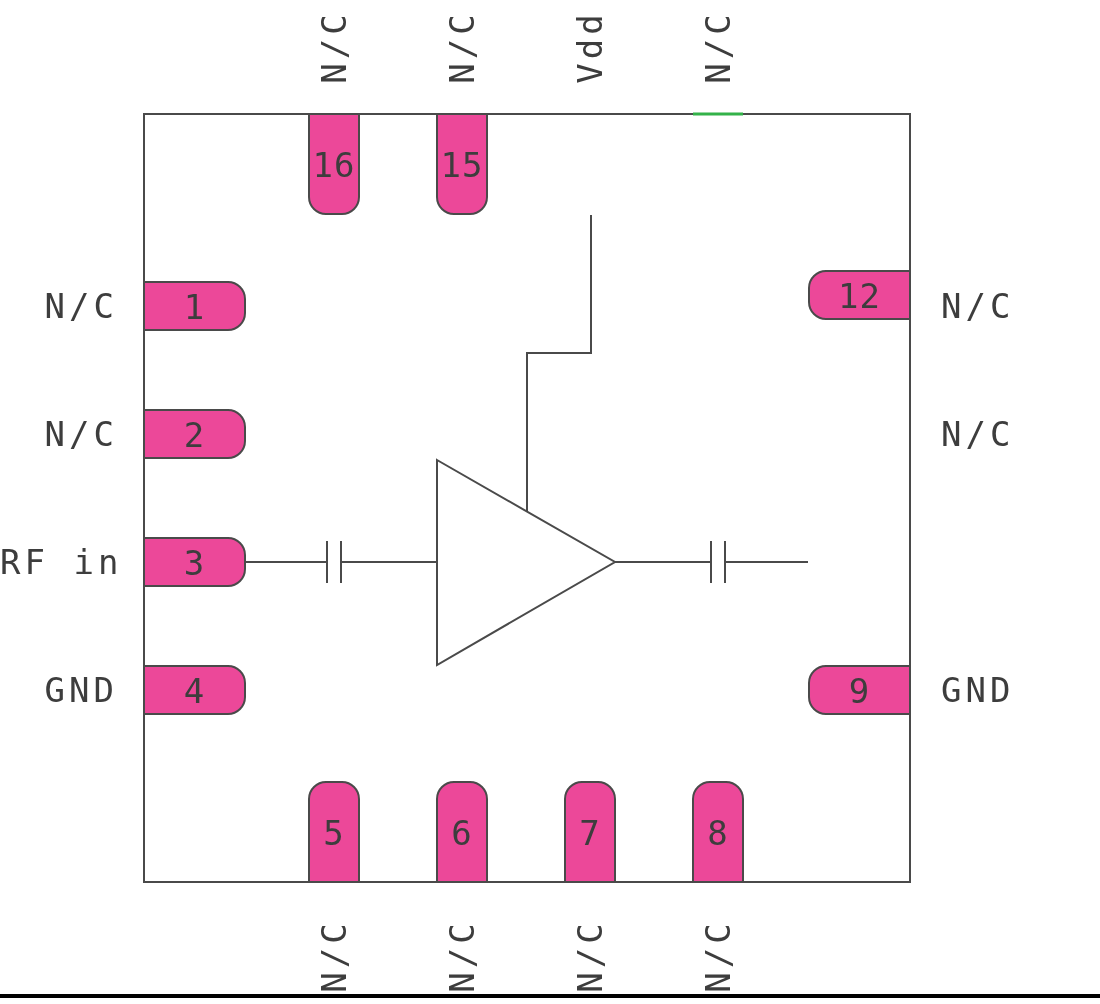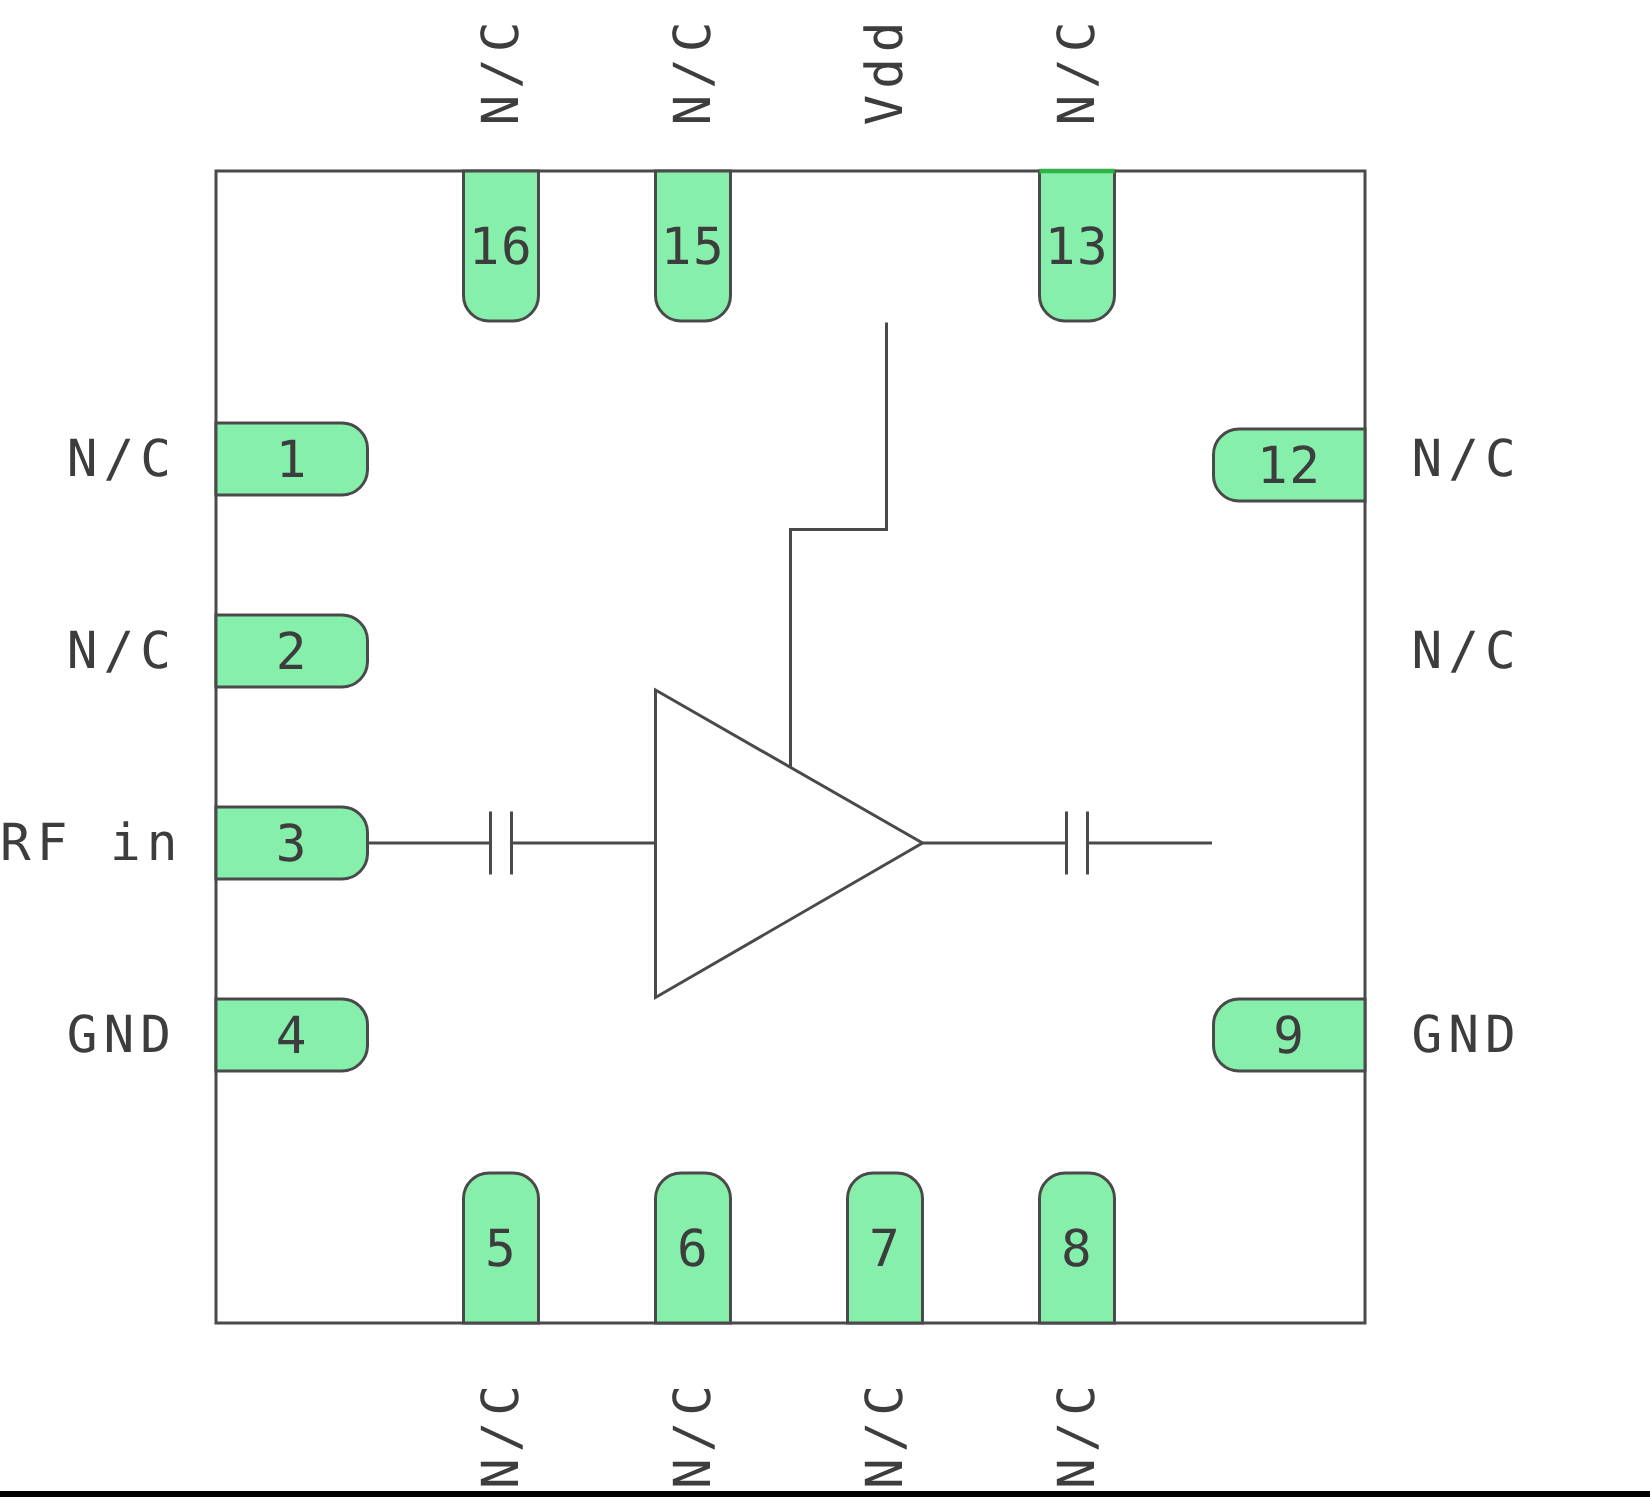--- a/index.html
+++ b/index.html
@@ -13,21 +13,21 @@
   html,body{background:var(--background);}
   body{font-family:"DejaVu Sans Mono","Liberation Mono",monospace;color:var(--text);}
   .canvas{position:relative;width:1100px;height:1004px;background:var(--background);overflow:hidden;}
 
   .square{
     position:absolute;left:143px;top:113px;width:768px;height:770px;
     border:2px solid var(--line);background:transparent;
   }
 
   .pin{
-    position:absolute;background:#86efac;border:2px solid var(--line);
+    position:absolute;background:#ec4899;border:2px solid var(--line);
     display:flex;align-items:center;justify-content:center;
   }
   .pin-h{width:103px;height:50px;}          
   .pin-v{width:52px;height:102px;}          
   .pin-left{left:143px;border-radius:0 18px 18px 0;}
   .pin-right{left:808px;border-radius:18px 0 0 18px;}
   .pin-top{top:113px;border-radius:0 0 18px 18px;}
   .pin-bottom{top:781px;border-radius:18px 18px 0 0;}
 
   .pin-num{
@@ -71,35 +71,32 @@
   <div class="pin pin-h pin-left" style="top:409px">
     <span class="pin-num">2</span>
   </div>
   <div class="pin pin-h pin-left" style="top:537px">
     <span class="pin-num">3</span>
   </div>
   <div class="pin pin-h pin-left" style="top:665px">
     <span class="pin-num">4</span>
   </div>
 
-  <div class="pin pin-h pin-right" style="top:285px">
+  <div class="pin pin-h pin-right" style="top:270px">
     <span class="pin-num">12</span>
   </div>
   <div class="pin pin-h pin-right" style="top:665px">
     <span class="pin-num">9</span>
   </div>
 
   <div class="pin pin-v pin-top" style="left:308px">
     <span class="pin-num">16</span>
   </div>
   <div class="pin pin-v pin-top" style="left:436px">
     <span class="pin-num">15</span>
-  </div>
-  <div class="pin pin-v pin-top" style="left:692px">
-    <span class="pin-num">13</span>
   </div>
 
   <div class="pin pin-v pin-bottom" style="left:308px">
     <span class="pin-num">5</span>
   </div>
   <div class="pin pin-v pin-bottom" style="left:436px">
     <span class="pin-num">6</span>
   </div>
   <div class="pin pin-v pin-bottom" style="left:564px">
     <span class="pin-num">7</span>

